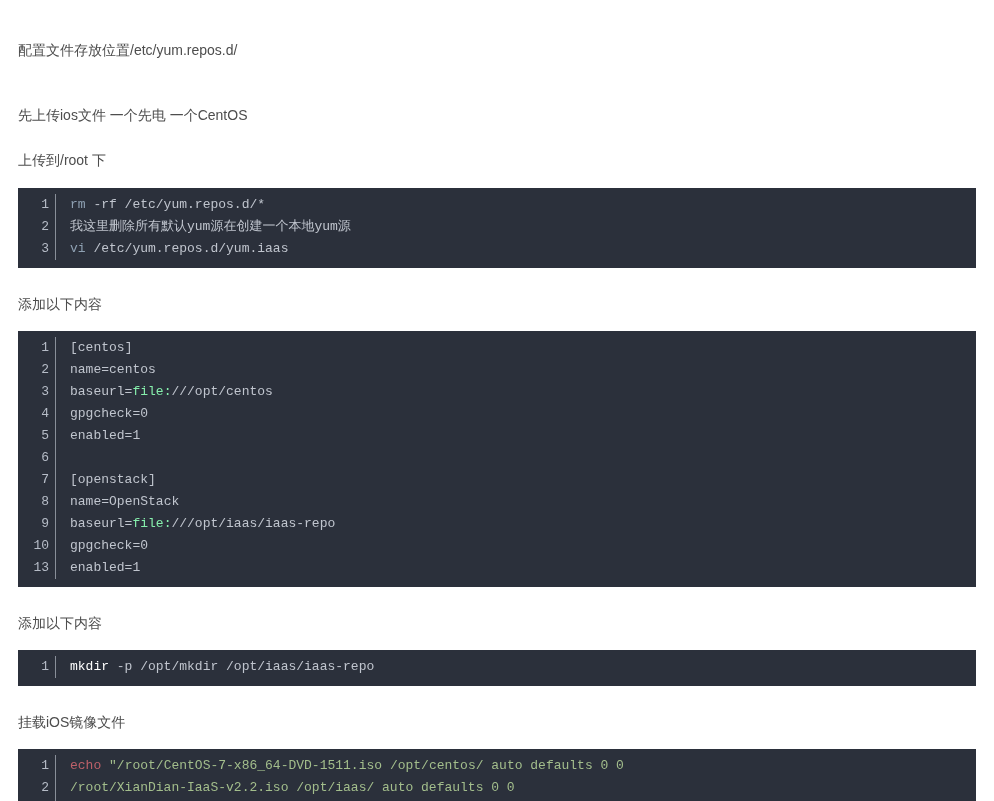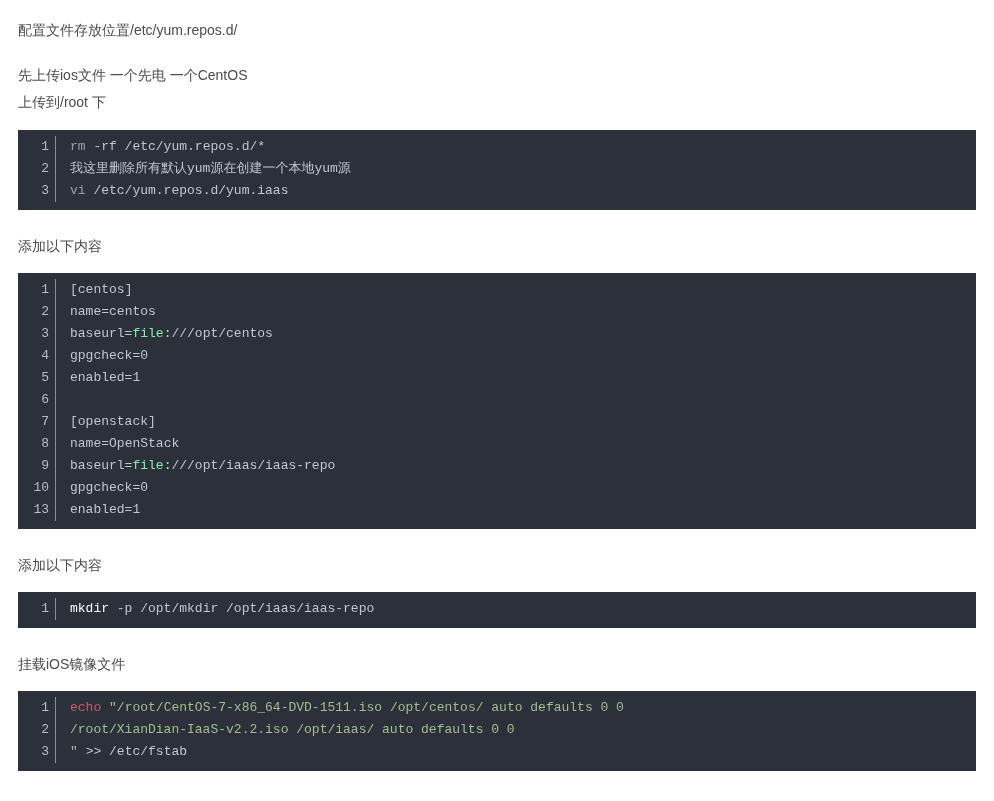--- a/index.html
+++ b/index.html
@@ -12,20 +12,21 @@
       font-size: 14px;
       color: #4d4d4d;
       background: #ffffff;
       padding: 18px;
       line-height: 1.8;
       width: 994px;
     }
     p.text-line {
       color: #4d4d4d;
       margin-bottom: 2px;
+      margin-top: 20px;
     }
     .spacer {
       height: 18px;
     }
     .code-block {
       background: #2b303b;
       color: #c0c5ce;
       font-family: Consolas, Monaco, "Courier New", monospace;
       font-size: 13px;
       margin-top: 14px;

